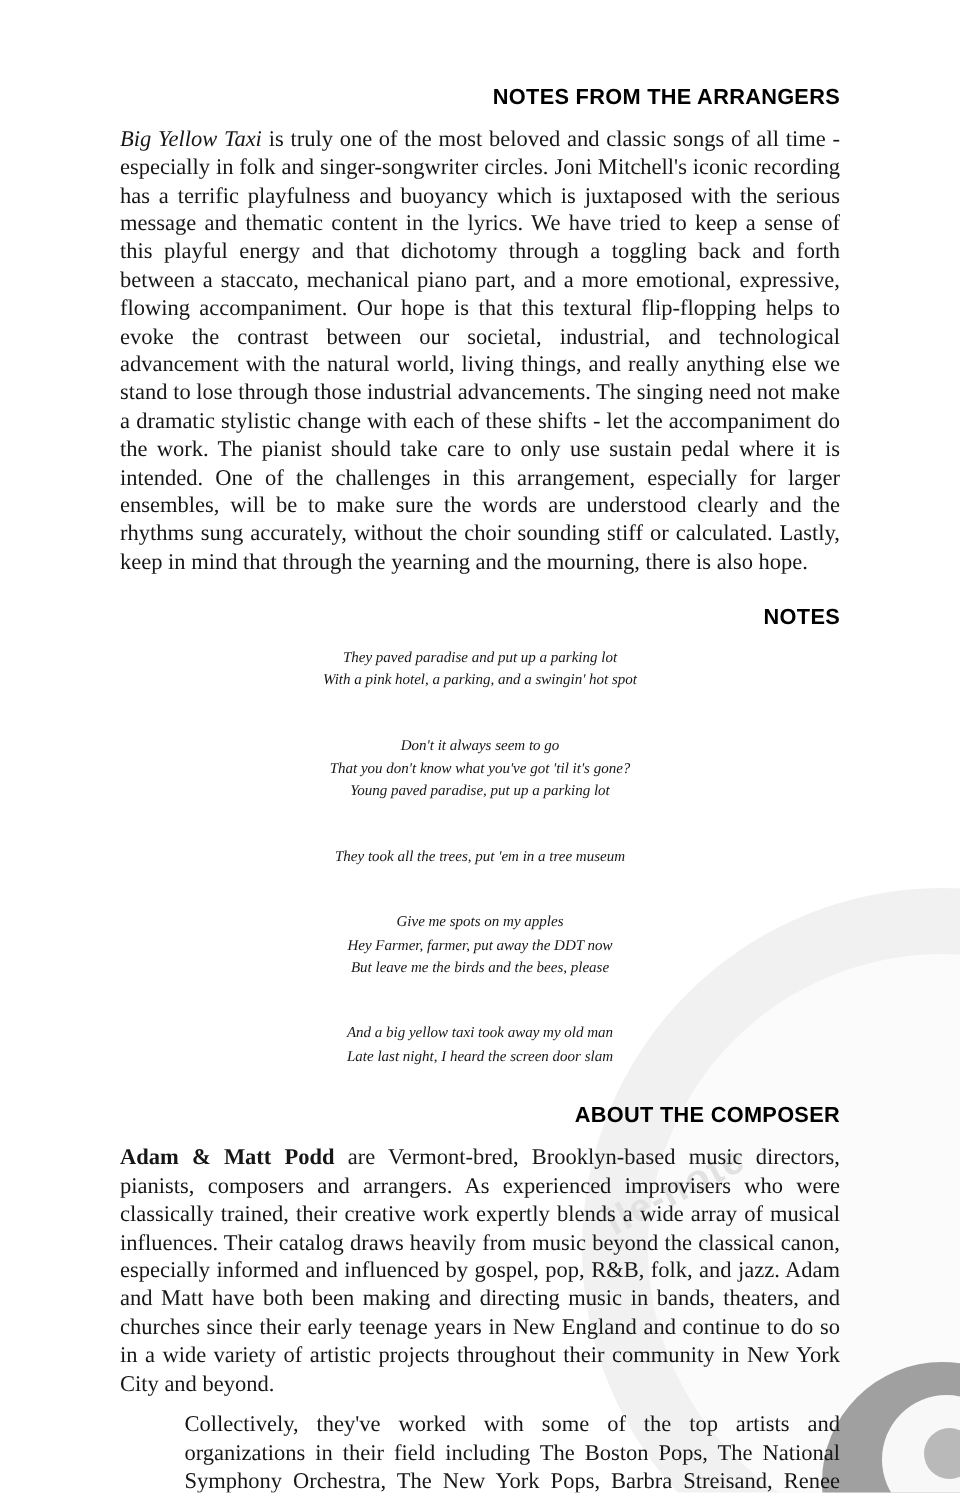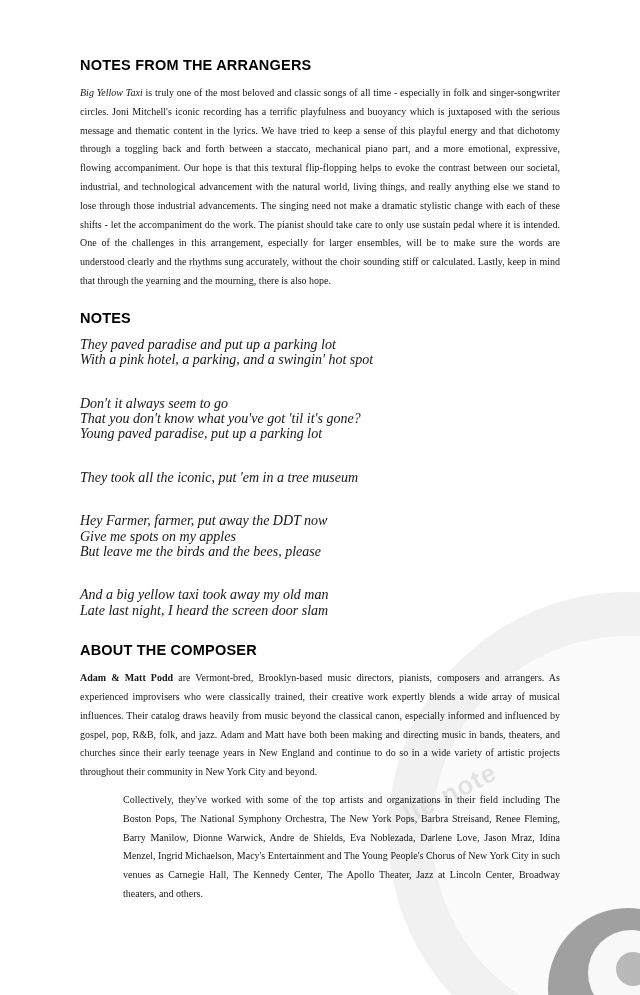--- a/index.html
+++ b/index.html
@@ -53,40 +53,41 @@
   
   .page {
     position: relative; z-index: 1;
     padding: 57px 80px 0 80px;
     width: 640px;
   }
   .heading {
     font-family: "Liberation Sans", sans-serif;
     font-size: 14.5px; font-weight: bold;
     letter-spacing: .2px;
-    text-align: left;
+    text-align: right;
     color: #000000;
     margin: 0;
   }
   .para {
-    font-size: 10px;
+    font-size: 15px;
     line-height: 18.8px;
     text-align: justify;
     margin: 11px 0 0 0;
   }
   .para .lead-italic { font-style: italic; }
   .para .lead-bold { font-weight: bold; }
 
   .lyrics-section { margin-top: 19px; }
   .lyrics-block { margin-top: 11px; }
   .stanza { margin-top: 28px; }
   .stanza.first { margin-top: 0; }
   .lyric-line {
+    text-align: center;
     font-style: italic;
-    font-size: 14px;
+    font-size: 10px;
     line-height: 15.4px;
   }
 
   .composer-section { margin-top: 24px; }
   .para.second { margin-top: 9px; margin-left: 43px; }
 </style>
 </head>
 <body>
 
 <div class="watermark-layer">
@@ -114,26 +115,26 @@
         <div class="lyric-line">With a pink hotel, a parking, and a swingin' hot spot</div>
       </div>
 
       <div class="stanza">
         <div class="lyric-line">Don't it always seem to go</div>
         <div class="lyric-line">That you don't know what you've got 'til it's gone?</div>
         <div class="lyric-line">Young paved paradise, put up a parking lot</div>
       </div>
 
       <div class="stanza">
-        <div class="lyric-line">They took all the iconic, put 'em in a tree museum</div>
+        <div class="lyric-line">They took all the trees, put 'em in a tree museum</div>
       </div>
 
       <div class="stanza">
+        <div class="lyric-line">Give me spots on my apples</div>
         <div class="lyric-line">Hey Farmer, farmer, put away the DDT now</div>
-        <div class="lyric-line">Give me spots on my apples</div>
         <div class="lyric-line">But leave me the birds and the bees, please</div>
       </div>
 
       <div class="stanza">
         <div class="lyric-line">And a big yellow taxi took away my old man</div>
         <div class="lyric-line">Late last night, I heard the screen door slam</div>
       </div>
 
     </div>
   </section>

